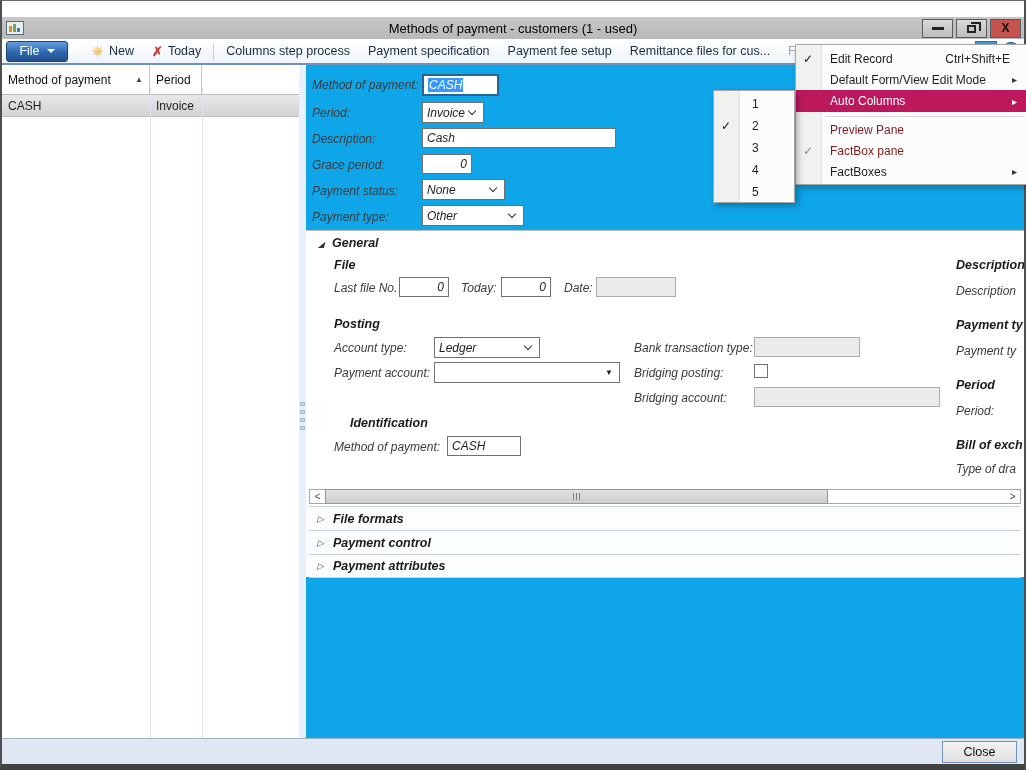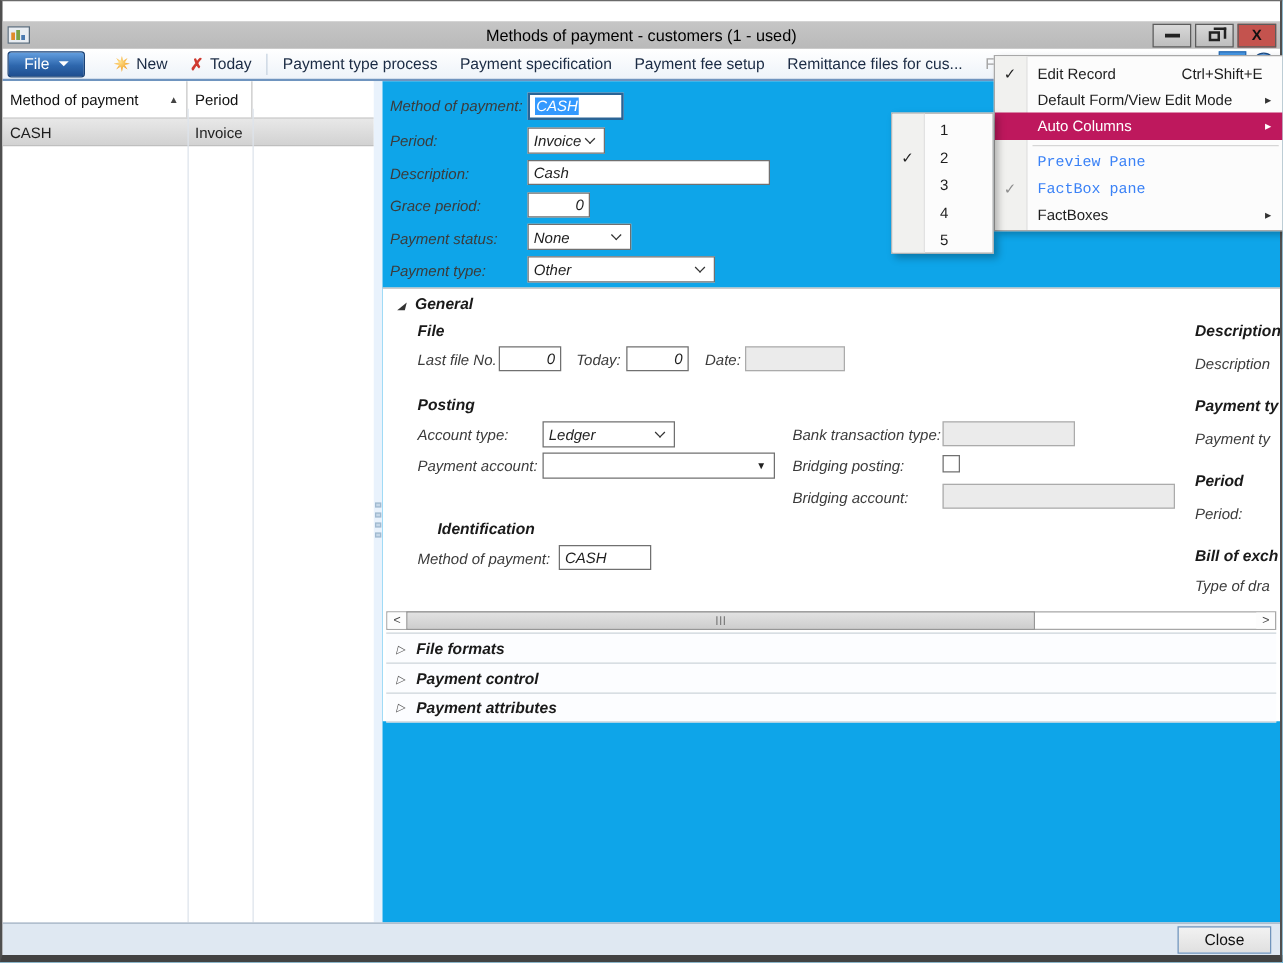--- a/index.html
+++ b/index.html
@@ -99,21 +99,21 @@
 
   
   .menu { position:absolute; background:#fcfcfc; border:1px solid #a8a8a8; box-shadow:3px 3px 6px rgba(0,0,0,0.28); z-index:20; }
   .menu .gutter { position:absolute; left:0; top:0; bottom:0; width:26px; background:#f1f1ef; border-right:1px solid #e2e2e2; }
   .menu-main { left:795px; top:44px; width:232px; height:141px; }
   .menu-sub { left:713px; top:90px; width:82px; height:113px; z-index:21; }
   .m-item { position:absolute; left:0; right:0; height:21px; display:flex; align-items:center; }
   .m-check { position:absolute; left:7px; font-size:12px; color:#222; }
   .m-check.gray { color:#8d8d8d; }
   .m-label { margin-left:34px; white-space:nowrap; }
-  .m-label.gray { color:#3b82f6;font-family:Liberation Mono, monospace; }
+  .m-label.gray { color:#7f1d1d; }
   .m-shortcut { position:absolute; right:16px; }
   .m-arrow { position:absolute; right:9px; font-size:10px; color:#333; }
   .m-item.hl { background:#be185d; color:#fff; }
   .m-item.hl .m-label { color:#fff; }
   .m-item.hl .m-arrow { color:#fff; }
   .m-sep { position:absolute; left:30px; right:3px; height:1px; background:#d6d6d6; }
   .s-item { position:absolute; left:0; right:0; height:22px; display:flex; align-items:center; }
   .s-label { margin-left:38px; }
 </style>
 </head>
@@ -149,21 +149,21 @@
     <div class="tb-btn">
       <span class="star"></span>
       <span>New</span>
     </div>
     <div class="tb-btn">
       <span class="del-x">✗</span>
       <span>Today</span>
     </div>
     <div class="tb-sep"></div>
     <div class="tb-btn">
-        <span>Payment type process</span>
+        <span>Columns step process</span>
       </div>
     <div class="tb-btn">
         <span>Payment specification</span>
       </div>
     <div class="tb-btn">
         <span>Payment fee setup</span>
       </div>
     <div class="tb-btn">
         <span>Remittance files for cus...</span>
       </div>
@@ -230,21 +230,21 @@
         <span>0</span>
       </div>
 
       <div class="fld-label" style="top:119px;">Payment status:</div>
       <div class="dropdown" style="top:114px;left:116px;width:83px;">
         <span>None</span>
         <span class="chev"></span>
       </div>
 
       <div class="fld-label" style="top:145px;">Payment type:</div>
-      <div class="dropdown" style="top:140px;left:116px;width:150px;">
+      <div class="dropdown" style="top:140px;left:116px;width:102px;">
         <span>Other</span>
         <span class="chev"></span>
       </div>
 
       <div class="lower-white">
 
         <span class="sec-exp-icon" style="left:12px;top:9px;">◢</span>
         <div class="grp-title" style="left:26px;top:5px;">General</div>
 
         <div class="grp-title" style="left:28px;top:27px;">File</div>

